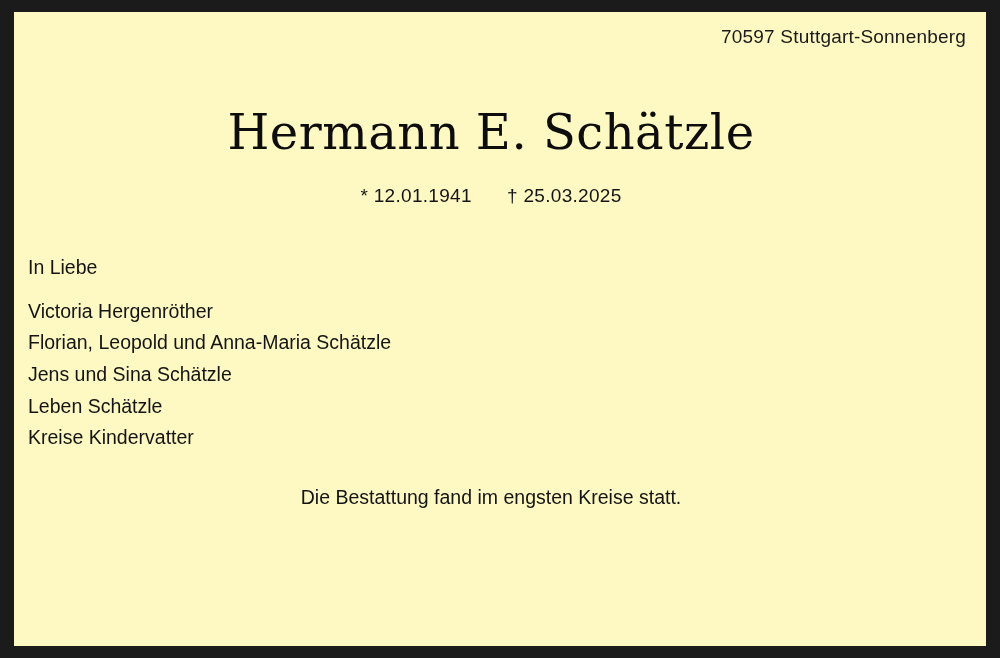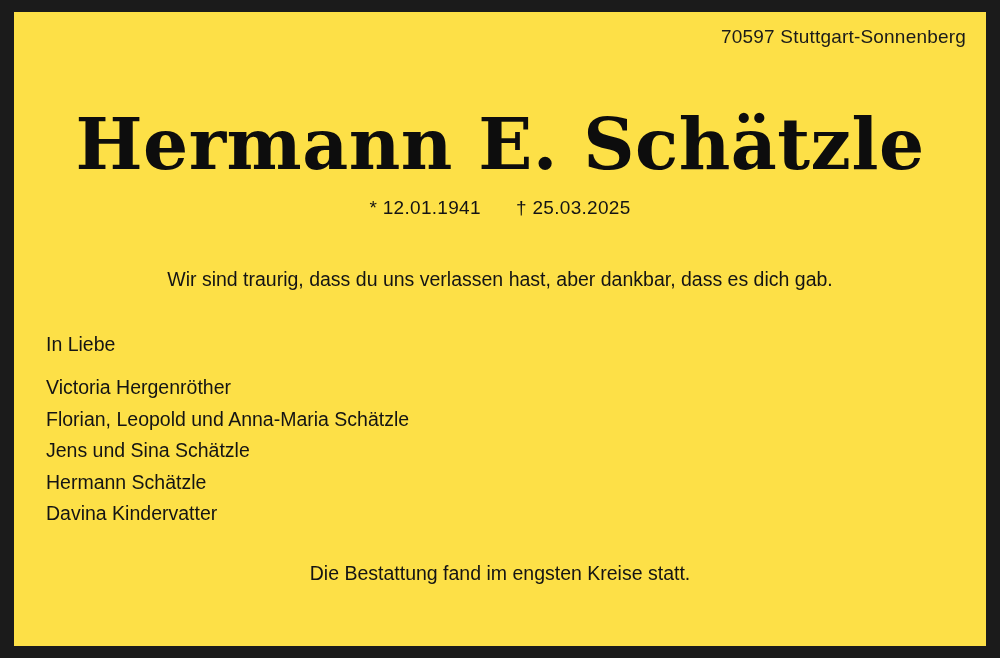--- a/index.html
+++ b/index.html
@@ -22,43 +22,43 @@
     background: #ffffff;
     border-top: 12px solid #1b1b1b;
     border-bottom: 12px solid #1b1b1b;
     border-left: 14px solid #1b1b1b;
     border-right: 14px solid #1b1b1b;
   }
   .inner {
     box-sizing: border-box;
     width: 100%;
     height: 100%;
-    background: #fde047;
-    padding: 14px 18px 0 18px;
+    background: #fef9c3;
+    padding: 14px 18px 0 0;
     text-align: center;
   }
   .locality {
     text-align: right;
     font-size: 19px;
     letter-spacing: 0.2px;
     color: #1a1a1a;
     margin: 0 2px 0 0;
     line-height: 1.2;
   }
   .name {
     margin: 58px 0 0 0;
     font-family: "DejaVu Serif", serif;
-    font-weight: 700;
-    font-size: 71px;
+    font-weight: 400;
+    font-size: 48px;
     letter-spacing: 0.5px;
     color: #0d0d0d;
     line-height: 1.05;
   }
   .dates {
-    margin: 16px 0 0 0;
+    margin: 28px 0 0 0;
     font-size: 19px;
     color: #141414;
     letter-spacing: 0.3px;
   }
   .dates .sep {
     display: inline-block;
     width: 24px;
   }
   .message {
     margin: 45px 0 0 0;
@@ -100,30 +100,29 @@
 
     <h1 class="name">Hermann E. Schätzle</h1>
 
     <div class="dates">
       <span>* 12.01.1941</span>
       <span class="sep"></span>
       <span>† 25.03.2025</span>
     </div>
 
     <div class="message">
-      <div>Wir sind traurig, dass du uns verlassen hast, aber dankbar, dass es dich gab.</div>
     </div>
 
     <div class="family">
       <div class="family-inner">
         <div class="family-lead">In Liebe</div>
         <div>Victoria Hergenröther</div>
         <div>Florian, Leopold und Anna-Maria Schätzle</div>
         <div>Jens und Sina Schätzle</div>
-        <div>Hermann Schätzle</div>
-        <div>Davina Kindervatter</div>
+        <div>Leben Schätzle</div>
+        <div>Kreise Kindervatter</div>
       </div>
     </div>
 
     <div class="closing">Die Bestattung fand im engsten Kreise statt.</div>
 
   </div>
 </div>
 
 </body></html>

